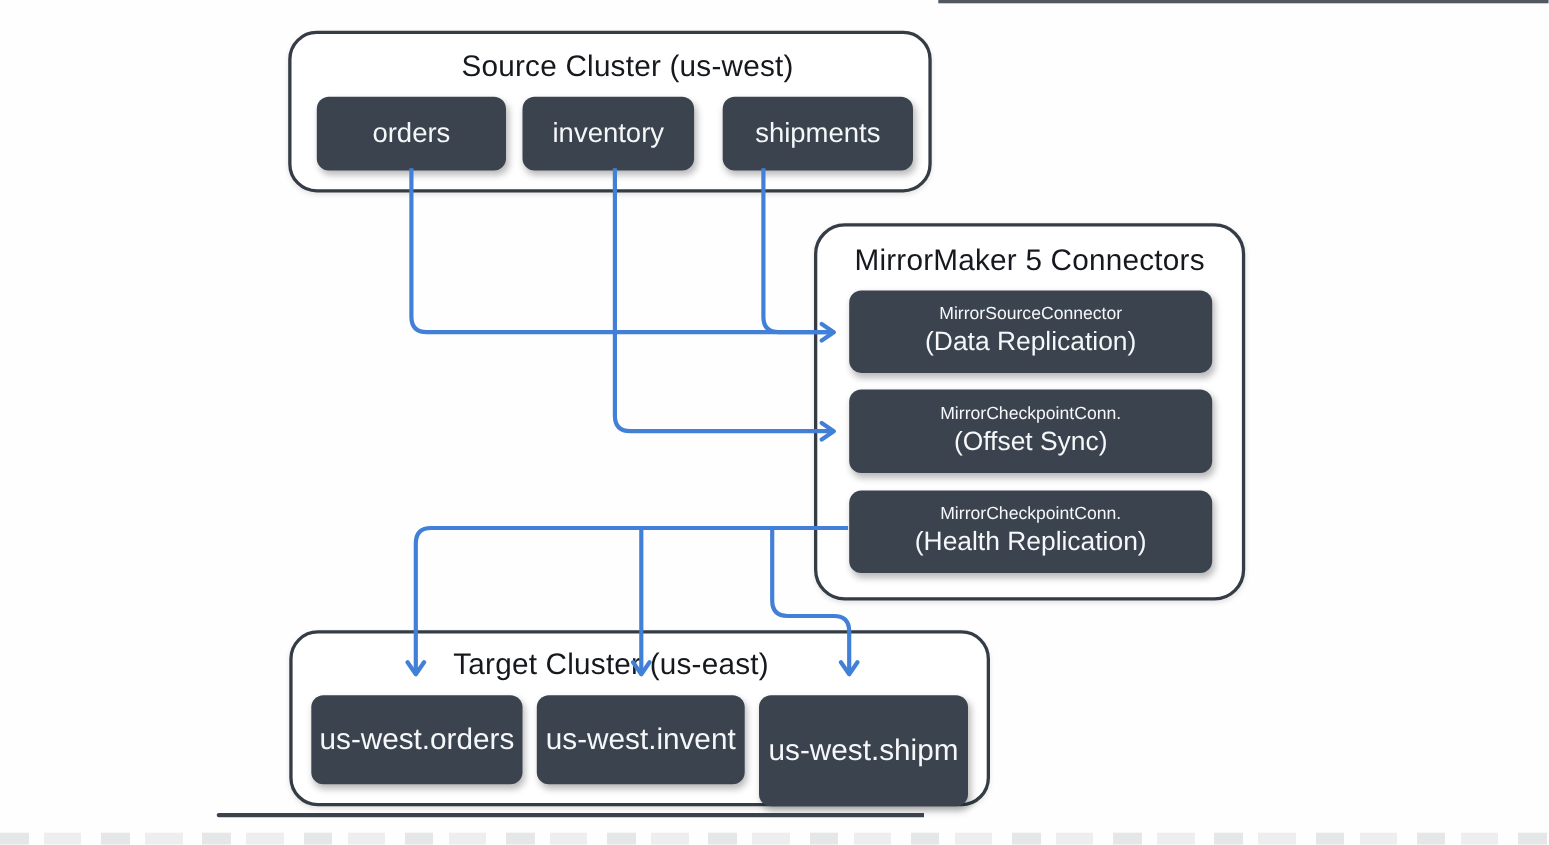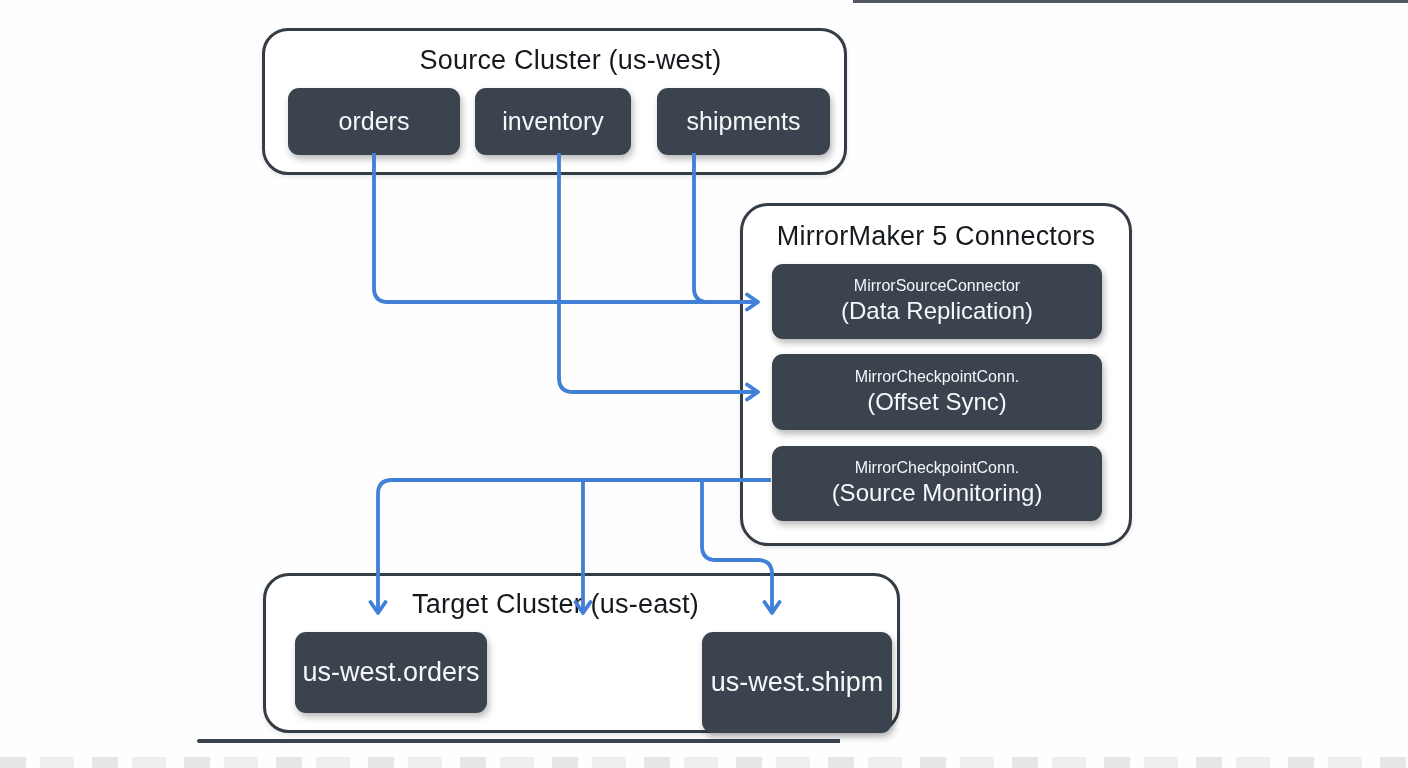--- a/index.html
+++ b/index.html
@@ -42,21 +42,21 @@
     flex-direction: column;
     align-items: center;
     justify-content: center;
     text-align: center;
     box-sizing: border-box;
     line-height: 1.18;
   }
   .node .main { font-size: 16px; font-weight: 400; }
   .node .sub  { font-size: 24px; font-weight: 400; margin-top: 1px; }
   .topic-src  { font-size: 25px; }
-  .topic-tgt  { font-size: 27px; margin-left: 12px; }
+  .topic-tgt  { font-size: 27px; }
   
   #edges {
     position: absolute;
     left: 0; top: 0;
     pointer-events: none;
     z-index: 10;
   }
   #edges path { fill: none; stroke: #4180d6; stroke-width: 3.8px; }
   
   .artifact { position: absolute; }
@@ -99,28 +99,31 @@
   <div class="node" style="left:772px; top:264px; width:330px; height:75px;">
     <span class="main">MirrorSourceConnector</span>
     <span class="sub">(Data Replication)</span>
   </div>
   <div class="node" style="left:772px; top:354px; width:330px; height:76px;">
     <span class="main">MirrorCheckpointConn.</span>
     <span class="sub">(Offset Sync)</span>
   </div>
   <div class="node" style="left:772px; top:446px; width:330px; height:75px;">
     <span class="main">MirrorCheckpointConn.</span>
-    <span class="sub">(Source Monitoring)</span>
+    <span class="sub">(Health Replication)</span>
   </div>
 
   <div class="cluster" style="left:263px; top:573px; width:637px; height:160px;">
     <div class="cluster-title" style="top:13px; transform:translateX(-26px);">Target Cluster (us-east)</div>
   </div>
   <div class="node topic-tgt" style="left:283px; top:632px; width:192px; height:81px;">
     <span>us-west.orders</span>
+  </div>
+  <div class="node topic-tgt" style="left:488px; top:632px; width:189px; height:81px;">
+    <span>us-west.invent</span>
   </div>
   <div class="node topic-tgt" style="left:690px; top:632px; width:190px; height:101px;">
     <span>us-west.shipm</span>
   </div>
 
   <svg id="edges" width="1408" height="768" viewBox="0 0 1408 768">
     <defs>
       <marker id="arrowhead" viewBox="-14 -10 16 20" markerWidth="16" markerHeight="20" refX="-1" refY="0" orient="auto" markerUnits="userSpaceOnUse">
         <path d="M -11 -7.5 L 0 0 L -11 7.5" fill="none" stroke="#4180d6" stroke-width="3.6" stroke-linecap="round" stroke-linejoin="round"></path>
       </marker>

